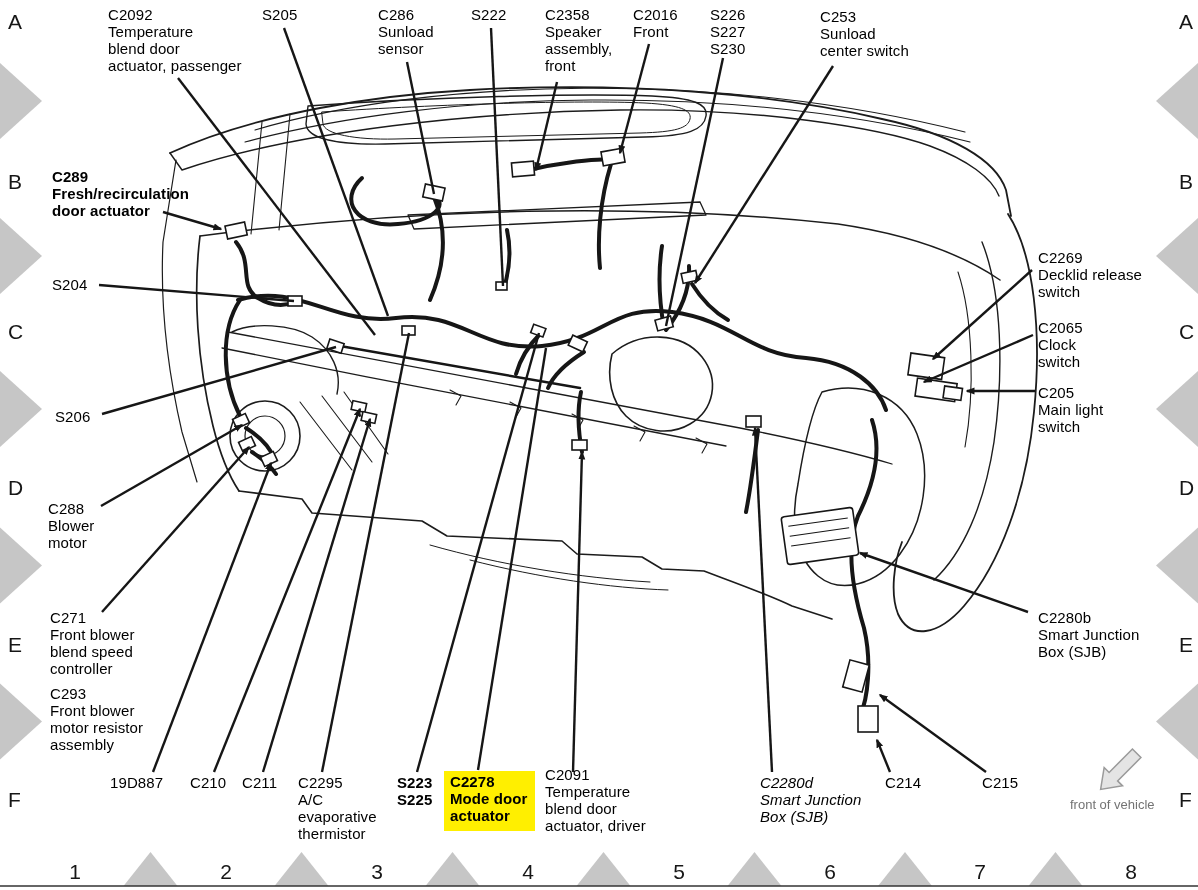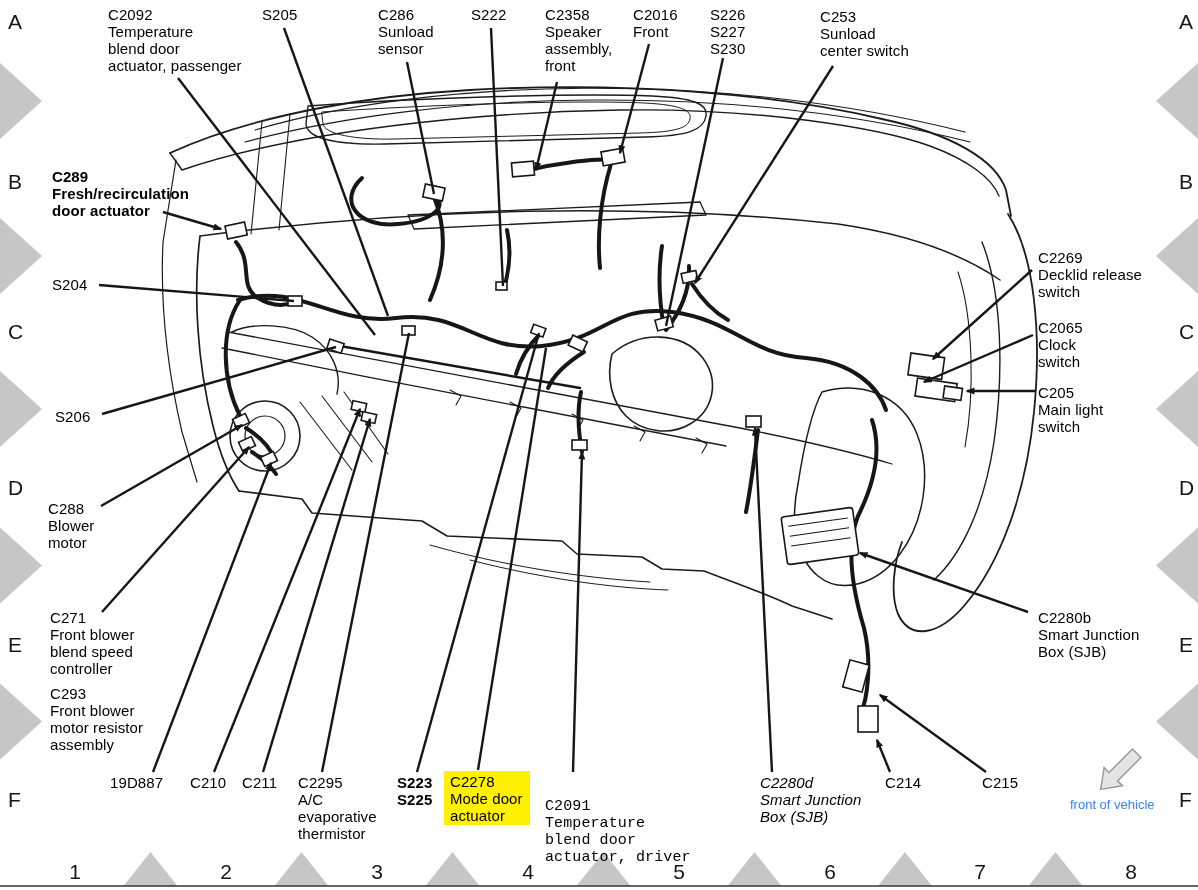--- a/index.html
+++ b/index.html
@@ -1,22 +1,22 @@
 <!DOCTYPE html>
 <html><head>
 <meta charset="utf-8">
 <style>
   html,body{margin:0;padding:0;background:#fff;}
   .stage{position:relative;width:1198px;height:890px;background:#ffffff;overflow:hidden;
          font-family:"Liberation Sans",sans-serif;color:#161616;}
   .stage svg{position:absolute;left:0;top:0;}
   .callout{position:absolute;font-size:15px;line-height:17px;letter-spacing:.1px;
            color:#000000;white-space:nowrap;}
-  .callout.hl{background:#ffef00;padding:1px 6px 0 5px;box-shadow:0 0 0 1px #ffef00;}
-  .front-label{position:absolute;font-size:13px;color:#3b82f6;}
+  .callout.hl{background:#ffef00;padding:1px 6px 6px 5px;box-shadow:0 0 0 1px #ffef00;font-weight:bold;}
+  .front-label{position:absolute;font-size:13px;color:#737373;}
 </style>
 </head>
 <body>
 
 <div class="stage">
 
   <svg id="diagram-svg" width="1198" height="890" viewBox="0 0 1198 890">
     <defs>
       <marker id="ah" markerWidth="9" markerHeight="8" refX="7.5" refY="3.5" orient="auto" markerUnits="userSpaceOnUse">
         <path d="M0,0 L9,3.5 L0,7 Z" fill="#161616"></path>
@@ -270,21 +270,21 @@
       </div>
       <div class="callout" style="left: 397px; top: 774px; font-weight: bold;">
         <div>S223</div>
         <div>S225</div>
       </div>
       <div class="callout hl" style="left: 445px; top: 772px;">
         <div>C2278</div>
         <div>Mode door</div>
         <div>actuator</div>
       </div>
-      <div class="callout" style="left: 545px; top: 798px; font-family: Liberation Mono, monospace;">
+      <div class="callout" style="left: 545px; top: 766px;">
         <div>C2091</div>
         <div>Temperature</div>
         <div>blend door</div>
         <div>actuator, driver</div>
       </div>
       <div class="callout" style="left: 760px; top: 774px; font-style: italic;">
         <div>C2280d</div>
         <div>Smart Junction</div>
         <div>Box (SJB)</div>
       </div>

